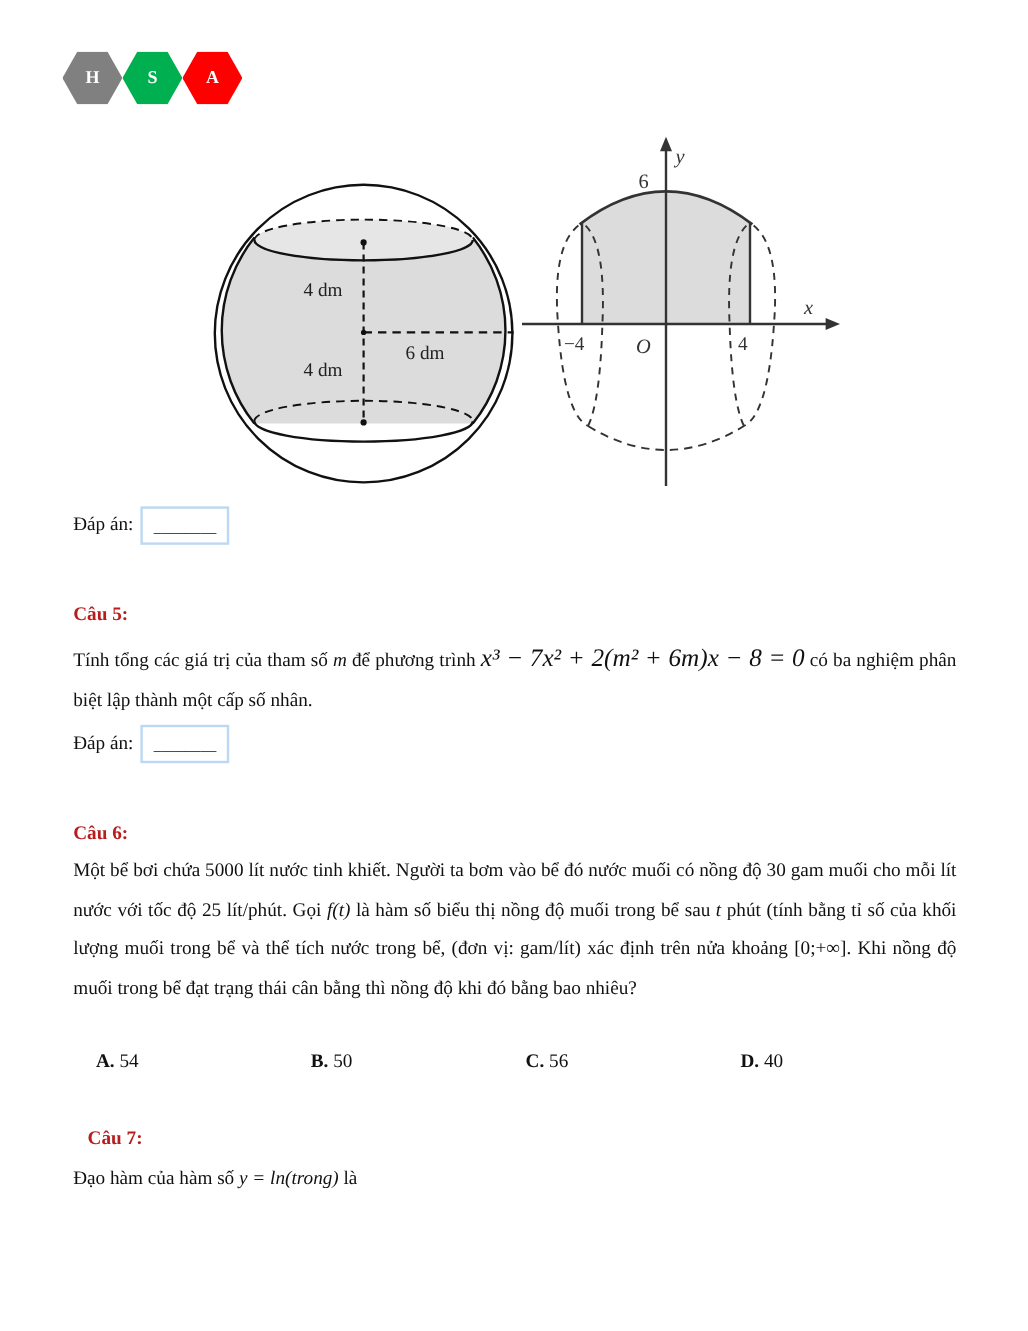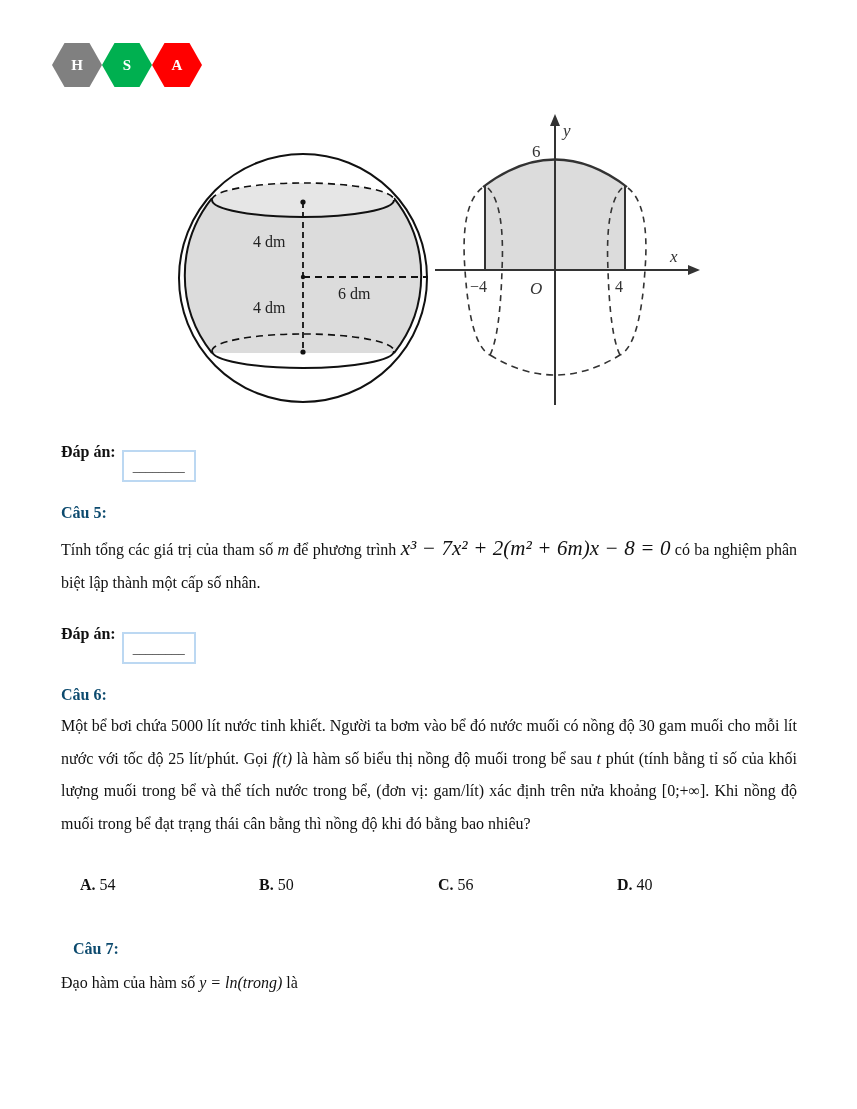--- a/index.html
+++ b/index.html
@@ -5,24 +5,24 @@
   html, body { margin:0; padding:0; background:#ffffff; }
   body { width:857px; height:1109px; position:relative; overflow:hidden;
          font-family:"Liberation Serif", "DejaVu Serif", serif; color:#111; }
   .logo { position:absolute; top:43px; left:52px; height:44px; }
   .hex { position:absolute; top:0; width:50px; height:44px;
          clip-path: polygon(25% 0, 75% 0, 100% 50%, 75% 100%, 25% 100%, 0 50%);
          display:flex; align-items:center; justify-content:center;
          color:#fff; font-weight:bold; font-size:15px; }
   .figure { position:absolute; left:170px; top:110px; width:540px; height:300px; }
   .answer-row { position:absolute; left:61px; display:flex; align-items:center; font-size:16px; }
-  .answer-label { font-weight:bold; margin-right:6px; }
+  .answer-label { font-weight:normal; margin-right:6px; }
   .answer-box { width:74px; height:32px; border:2px solid #bcd8f2; box-sizing:border-box;
-                display:flex; align-items:flex-end; justify-content:center; padding-bottom:5px; font-size:13px;margin-top:28px; }
-  .q-title { position:absolute; left:61px; color:#0c4a6e; font-weight:bold; font-size:16px; }
+                display:flex; align-items:flex-end; justify-content:center; padding-bottom:5px; font-size:13px; }
+  .q-title { position:absolute; left:61px; color:#b91c1c; font-weight:bold; font-size:16px; }
   .para { position:absolute; left:61px; width:736px; font-size:16px; line-height:32.5px; text-align:justify; }
   .para i { font-style:italic; }
   .math { font-family:"Liberation Serif", serif; }
   .opts { position:absolute; left:80px; top:876px; width:640px; font-size:16px; }
   .opt { position:absolute; top:0; white-space:nowrap; }
   .opt b { font-weight:bold; }
 </style>
 </head>
 <body>
 

